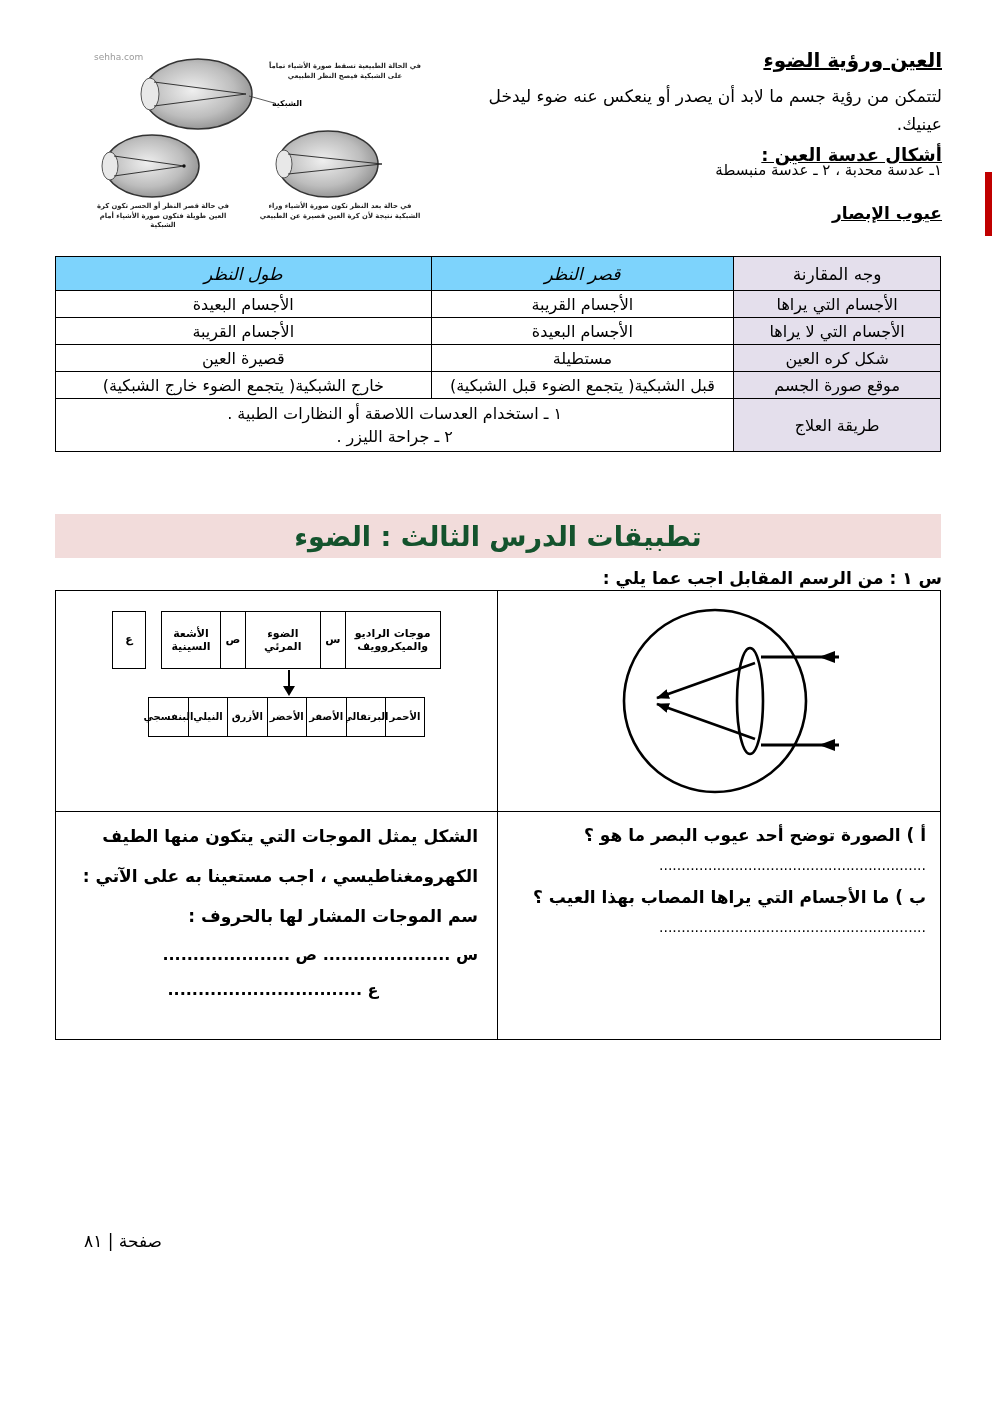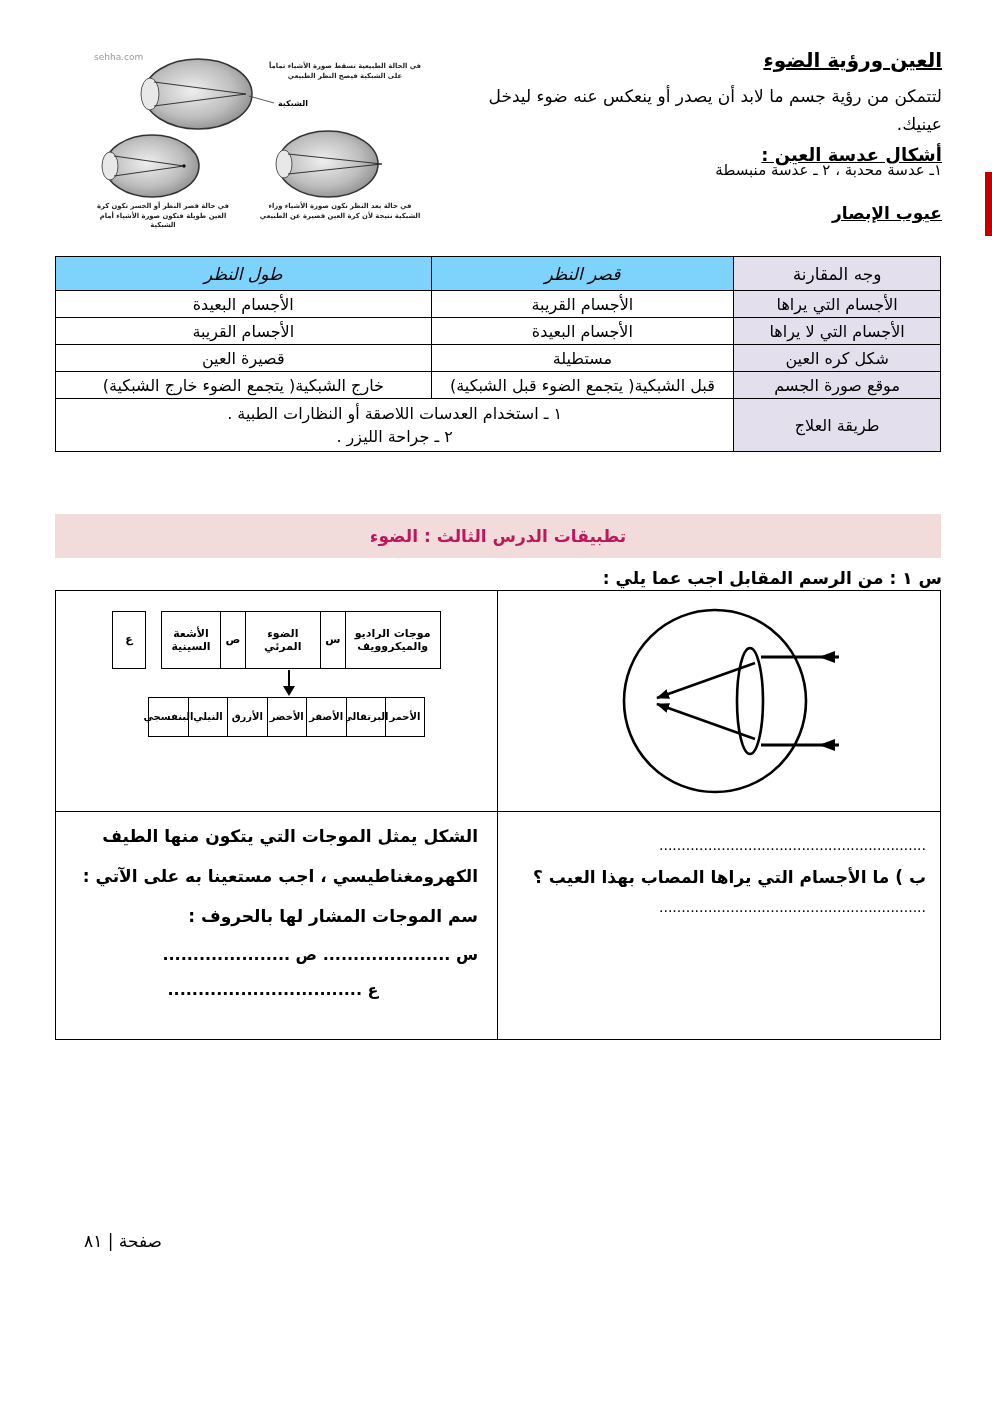--- a/index.html
+++ b/index.html
@@ -18,37 +18,37 @@
   .lens-heading { top:144px; right:50px; font-size:18px; font-weight:bold; text-decoration:underline; }
   .lens-types { top:161px; right:50px; font-size:15px; }
   .defects-heading { top:203px; right:50px; font-size:17px; font-weight:bold; text-decoration:underline; }
   .red-strip { top:172px; right:0; width:7px; height:64px; background:#C00000; }
 
   
   .eye-figure { left:88px; top:52px; width:345px; height:200px; direction:rtl; }
   .watermark { position:absolute; left:6px; top:0; font-size:9px; color:#9a9a9a; direction:ltr; }
   .fig-caption { position:absolute; font-size:6.8px; font-weight:bold; line-height:1.4; text-align:center; color:#222; }
   .cap-normal { left:178px; top:10px; width:158px; }
-  .retina-label { position:absolute; left:190px; top:47px; font-size:8px; font-weight:bold; }
+  .retina-label { position:absolute; left:184px; top:47px; font-size:8px; font-weight:bold; }
   .cap-myopia { left:0; top:150px; width:150px; }
   .cap-hyperopia { left:168px; top:150px; width:168px; }
 
   
   .cmp-table { position:absolute; top:256px; right:51px; width:886px; border-collapse:collapse; direction:rtl; }
   .cmp-table td, .cmp-table th { border:1.6px solid #000; text-align:center; vertical-align:middle; padding:3px 4px; font-weight:normal; }
   .cmp-table th { font-size:17px; height:34px; }
   .cmp-table td { font-size:16px; height:27px; }
   .bg-green { background:#7dd3fc;font-style:italic; }
   .bg-lav { background:#E4DFEC; }
   .treat-cell { line-height:1.45; }
 
   
   .banner { top:514px; right:51px; width:886px; height:44px; background:#F2DCDB;
             display:flex; align-items:center; justify-content:center;
-            color:#be185d; font-size:17px; font-weight:bold; }
+            color:#14532d; font-size:27px; font-weight:bold; }
   .q1-heading { top:568px; right:50px; font-size:17px; font-weight:bold; }
 
   
   .qbox { top:590px; right:51px; width:886px; height:450px; border:1.6px solid #000; }
   .div-v { position:absolute; left:441px; top:0; height:100%; border-left:1.6px solid #000; }
   .div-h { position:absolute; top:220px; left:0; width:100%; border-top:1.6px solid #000; }
   .cell-tr { position:absolute; right:0; top:0; width:441px; height:220px; }
   .cell-tl { position:absolute; left:0; top:0; width:440px; height:220px; }
   .cell-br { position:absolute; right:0; top:222px; width:441px; height:226px; padding:12px 14px 0 10px; }
   .cell-bl { position:absolute; left:0; top:222px; width:440px; height:226px; padding:12px 18px 0 12px; }
@@ -217,20 +217,21 @@
         <div class="sbox">البرتقالي</div>
         <div class="sbox">الأصفر</div>
         <div class="sbox">الأخضر</div>
         <div class="sbox">الأزرق</div>
         <div class="sbox">النيلي</div>
         <div class="sbox">البنفسجي</div>
       </div>
     </div>
 
     <div class="cell-br">
+      <div class="q-line">أ ) الصورة توضح أحد عيوب البصر ما هو ؟</div>
       <div class="dots-line">............................................................</div>
       <div class="q-line">ب ) ما الأجسام التي يراها المصاب بهذا العيب ؟</div>
       <div class="dots-line">............................................................</div>
     </div>
 
     <div class="cell-bl">
       <div class="bl-line">الشكل يمثل الموجات التي يتكون منها الطيف</div>
       <div class="bl-line">الكهرومغناطيسي ، اجب مستعينا به على الآتي :</div>
       <div class="bl-line">سم الموجات المشار لها بالحروف :</div>
       <div class="bl-blanks">س ..................... ص .....................</div>

